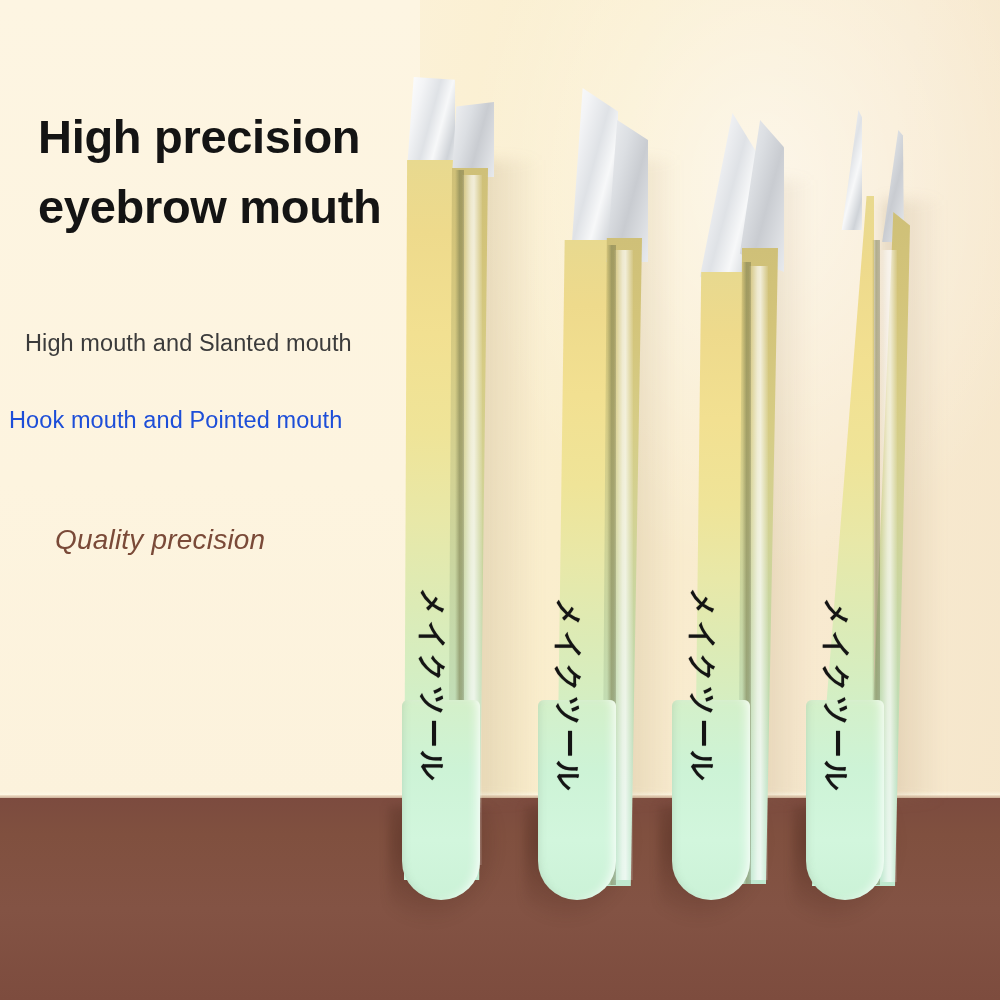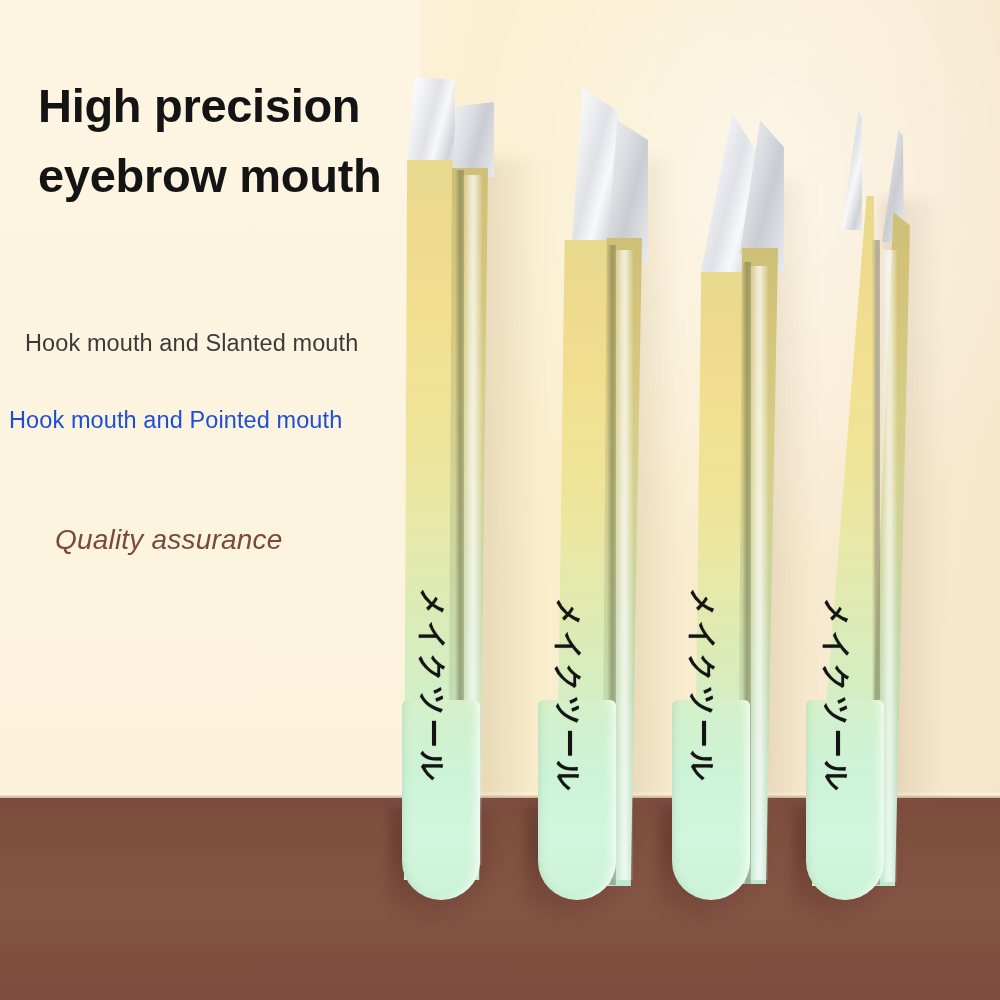--- a/index.html
+++ b/index.html
@@ -102,21 +102,21 @@
     filter:blur(4px);
   }
   .shadow-wall{
     position:absolute;
     background:linear-gradient(90deg,rgba(150,120,80,.22),rgba(150,120,80,0));
     filter:blur(7px);
   }
 
   
   .headline{
-    position:absolute;left:38px;top:71px;width:390px;
+    position:absolute;left:38px;top:102px;width:390px;
     font-size:47px;line-height:1.48;font-weight:700;color:#141414;
     letter-spacing:-.3px;
   }
   .sub1{
     position:absolute;left:25px;top:330px;
     font-size:23.5px;color:#3b3b3b;letter-spacing:.1px;
   }
   .sub2{
     position:absolute;left:9px;top:407px;
     font-size:23.5px;color:#1d4ed8;letter-spacing:.1px;
@@ -237,18 +237,18 @@
                 background:linear-gradient(180deg,#d4f0c9 0%,#cdf3d6 35%,#d2f6dd 70%,#cbf2d7 100%);
                 box-shadow:inset -7px 0 11px -5px rgba(255,255,255,.95), inset 5px 0 9px -5px rgba(120,150,120,.3);"></div>
     <div class="jp" style="left:856px;top:598px;font-size:29px;">メイクツール</div>
   </div>
 
   <div class="headline">
     <div>High precision</div>
     <div>eyebrow mouth</div>
   </div>
 
-  <div class="sub1">Hook mouth and Slanted mouth</div>
+  <div class="sub1">High mouth and Slanted mouth</div>
   <div class="sub2">Hook mouth and Pointed mouth</div>
 
-  <div class="q-title">Quality assurance</div>
+  <div class="q-title">Quality precision</div>
 
 </div>
 
 </body></html>

